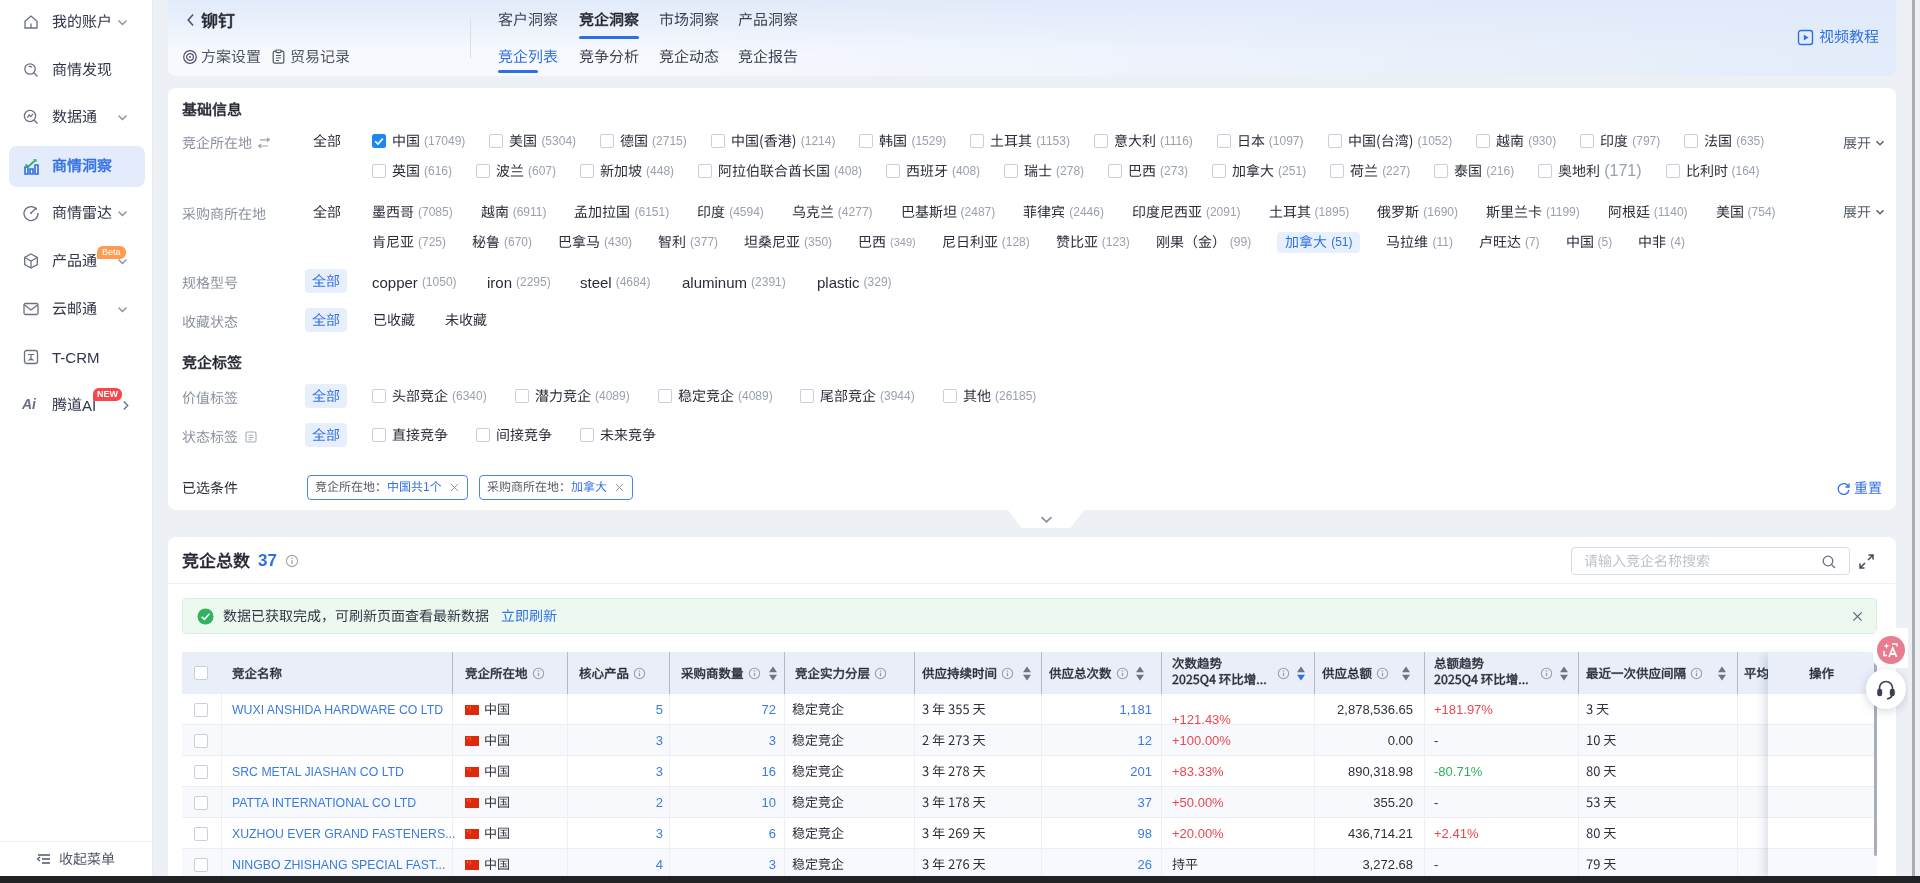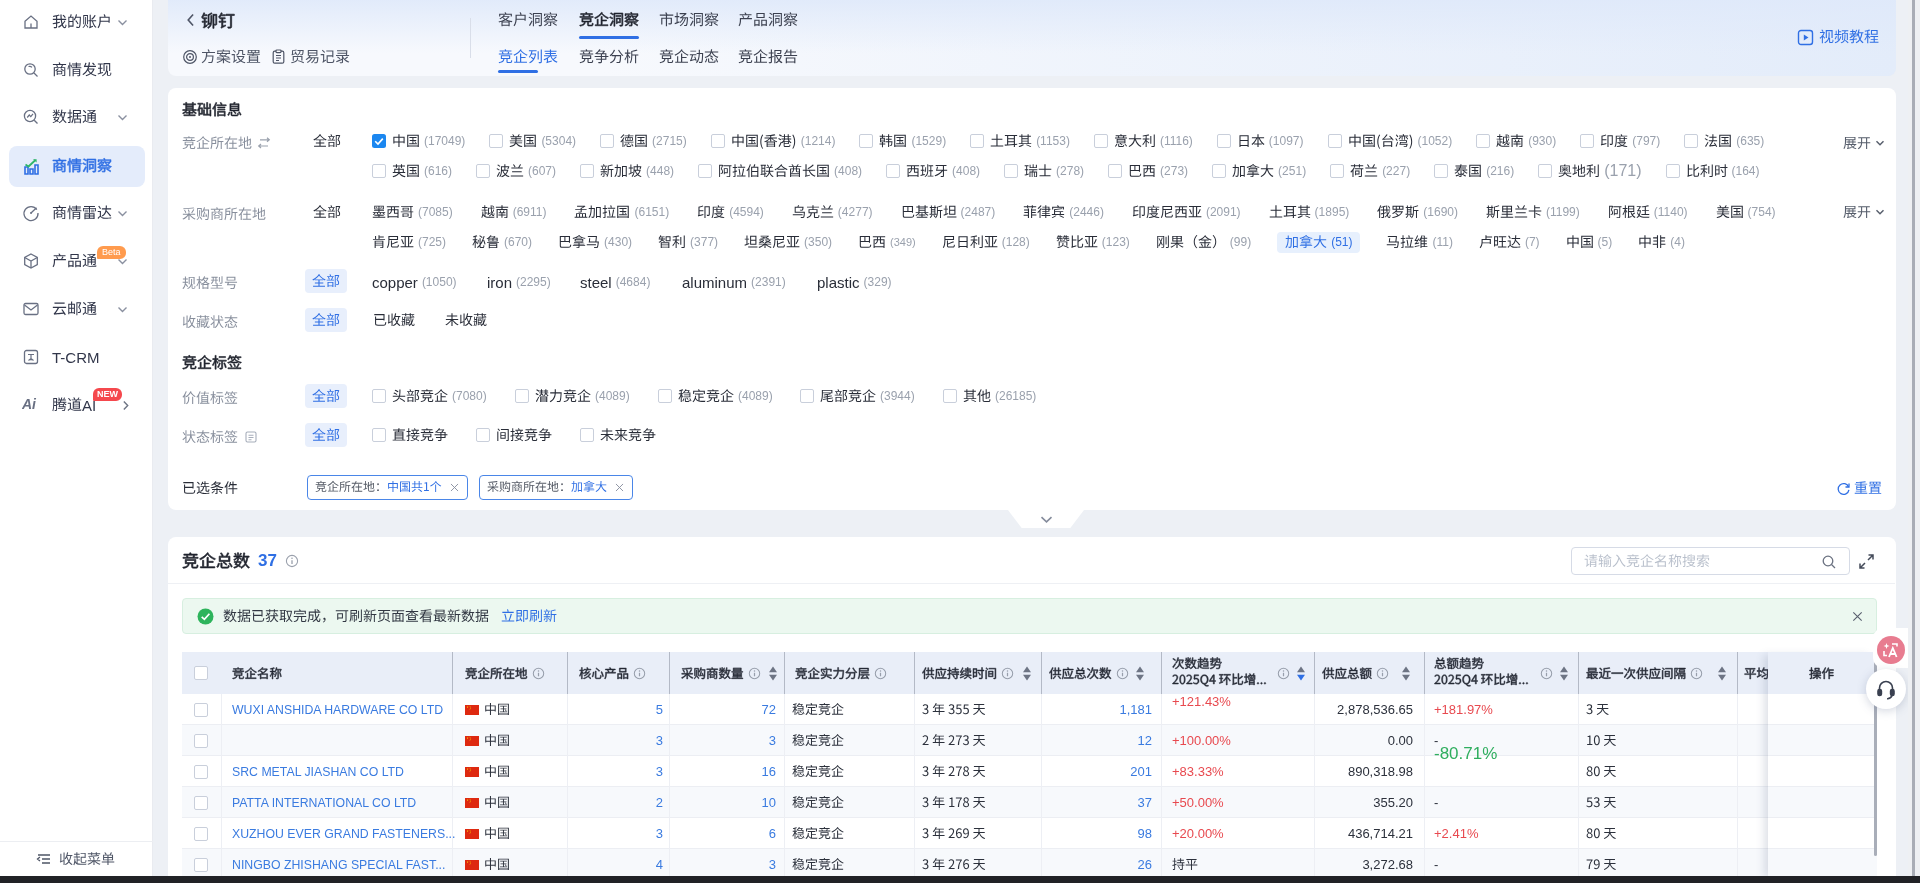--- a/index.html
+++ b/index.html
@@ -1303,21 +1303,21 @@
       <span class="opt">
         <span class="cb" style="margin-right:6px"></span>
         <svg width="56" height="17" viewBox="0 0 56 17" fill="#292d38">
           <g transform="translate(0,13) scale(0.028)">
             <use href="#g161" x="0"></use>
             <use href="#g61" x="500"></use>
             <use href="#g36" x="1000"></use>
             <use href="#g37" x="1500"></use>
           </g>
         </svg>
-        <span class="cnt" style="font-size:12px">(7080)</span>
+        <span class="cnt" style="font-size:12px">(6340)</span>
       </span>
     </div>
     <div class="row" style="left:347px;top:295px;height:26px">
       <span class="opt">
         <span class="cb" style="margin-right:6px"></span>
         <svg width="56" height="17" viewBox="0 0 56 17" fill="#292d38">
           <g transform="translate(0,13) scale(0.028)">
             <use href="#g162" x="0"></use>
             <use href="#g163" x="500"></use>
             <use href="#g36" x="1000"></use>
@@ -1930,21 +1930,21 @@
           <use href="#g229" x="0"></use>
           <use href="#g230" x="390"></use>
           <use href="#g229" x="1002"></use>
           <use href="#g216" x="1279"></use>
           <use href="#g216" x="1556"></use>
           <use href="#g231" x="1946"></use>
         </g>
       </svg>
     </div>
     <div class="row txt" style="left:873px;top:157px;height:31px;width:111px;justify-content:flex-end;font-size:13px;color:#3a7be0">1,181</div>
-    <div class="row txt" style="left:1004px;top:149px;height:31px;font-size:13px;color:#e8494f">+121.43%</div>
+    <div class="row txt" style="left:1004px;top:167px;height:31px;font-size:13px;color:#e8494f">+121.43%</div>
     <div class="row txt" style="left:1146px;top:157px;height:31px;width:99px;justify-content:flex-end;font-size:13px;color:#2c313c">2,878,536.65</div>
     <div class="row txt" style="left:1266px;top:157px;height:31px;font-size:13px;color:#e8494f">+181.97%</div>
     <div class="row" style="left:1418px;top:157px;height:31px">
       <svg width="24" height="16" viewBox="0 0 24 16" fill="#2c313c">
         <g transform="translate(0,12) scale(0.026)">
           <use href="#g229" x="0"></use>
           <use href="#g231" x="390"></use>
         </g>
       </svg>
     </div>
@@ -2046,21 +2046,21 @@
           <use href="#g214" x="1002"></use>
           <use href="#g232" x="1279"></use>
           <use href="#g233" x="1556"></use>
           <use href="#g231" x="1946"></use>
         </g>
       </svg>
     </div>
     <div class="row txt" style="left:873px;top:219px;height:31px;width:111px;justify-content:flex-end;font-size:13px;color:#3a7be0">201</div>
     <div class="row txt" style="left:1004px;top:219px;height:31px;font-size:13px;color:#e8494f">+83.33%</div>
     <div class="row txt" style="left:1146px;top:219px;height:31px;width:99px;justify-content:flex-end;font-size:13px;color:#2c313c">890,318.98</div>
-    <div class="row txt" style="left:1266px;top:201px;height:31px;font-size:17px;color:#2fae5e">-80.71%</div>
+    <div class="row txt" style="left:1266px;top:219px;height:31px;font-size:13px;color:#2fae5e">-80.71%</div>
     <div class="row" style="left:1418px;top:219px;height:31px">
       <svg width="31" height="16" viewBox="0 0 31 16" fill="#2c313c">
         <g transform="translate(0,12) scale(0.026)">
           <use href="#g233" x="0"></use>
           <use href="#g215" x="278"></use>
           <use href="#g231" x="667"></use>
         </g>
       </svg>
     </div>
     <div class="row" style="left:26px;top:250px;height:31px">

